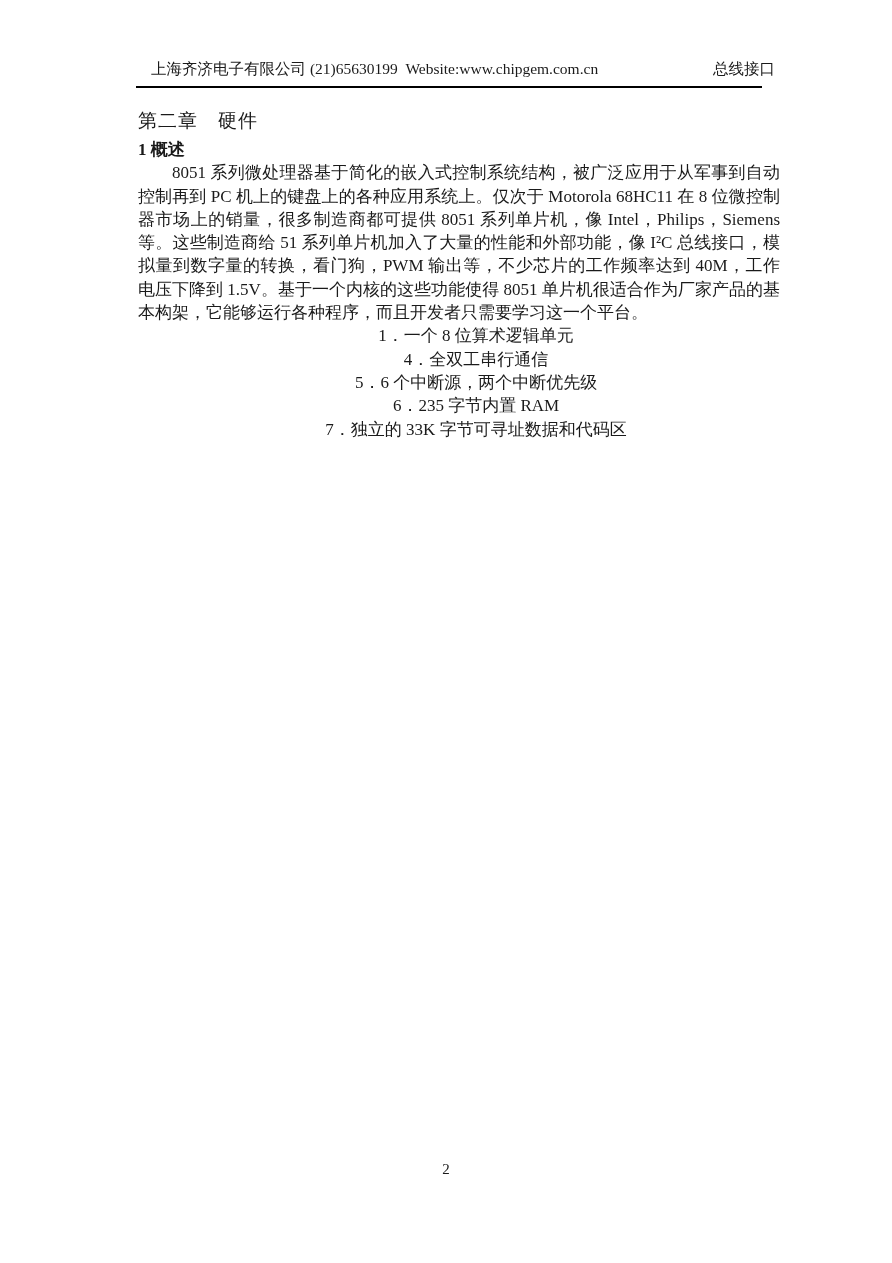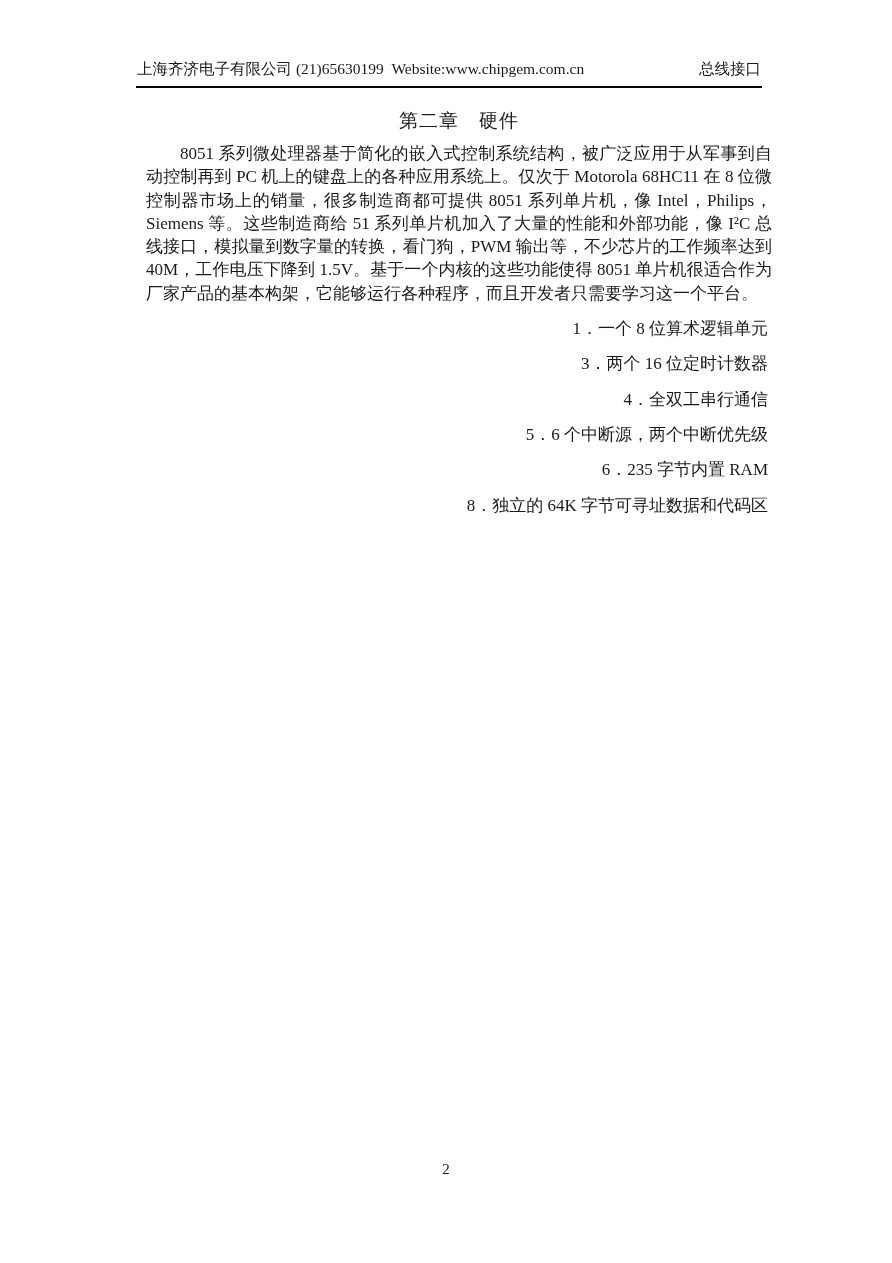--- a/index.html
+++ b/index.html
@@ -12,21 +12,21 @@
     width: 892px;
     height: 1263px;
     background: #ffffff;
     color: #1a1a1a;
     font-family: "Liberation Serif", "DejaVu Serif", serif;
     overflow: hidden;
   }
   .header {
     position: absolute;
     top: 58px;
-    left: 137px;
+    left: 151px;
     width: 624px;
     display: flex;
     justify-content: space-between;
     align-items: flex-start;
     font-size: 15.5px;
     line-height: 22px;
     white-space: pre-wrap;
   }
   .header-rule {
     position: absolute;
@@ -39,44 +39,44 @@
   .content {
     position: absolute;
     top: 104px;
     left: 138px;
     width: 642px;
   }
   .chapter-title {
     margin: 4px 0 4px 0;
     font-size: 19px;
     font-weight: normal;
-    text-align: center;
+    text-align: left;
     line-height: 26px;
     letter-spacing: 1px;
   }
   .section-heading {
     margin: 0;
     font-size: 17px;
     font-weight: bold;
     line-height: 23.3px;
   }
   .body-para {
-    margin: 8px;
+    margin: 0;
     font-size: 17px;
     line-height: 23.3px;
     text-indent: 2em;
     text-align: justify;
     text-justify: inter-ideograph;
   }
   .list-item {
-    margin: 12px;
+    margin: 0;
     font-size: 17px;
     line-height: 23.3px;
     text-indent: 2em;
-    text-align: right;
+    text-align: center;
   }
   .footer {
     position: absolute;
     top: 1158px;
     left: 0;
     width: 892px;
     text-align: center;
     font-size: 15px;
     line-height: 23px;
   }
@@ -89,30 +89,30 @@
   <div class="header">
     <span>上海齐济电子有限公司 (21)65630199  Website:www.chipgem.com.cn</span>
     <span>总线接口</span>
   </div>
 
   <div class="header-rule"></div>
 
   <div class="content">
     <h1 class="chapter-title">第二章　硬件</h1>
 
+    <h2 class="section-heading">1 概述</h2>
 
     <p class="body-para">8051 系列微处理器基于简化的嵌入式控制系统结构，被广泛应用于从军事到自动控制再到 PC 机上的键盘上的各种应用系统上。仅次于 Motorola 68HC11 在 8 位微控制器市场上的销量，很多制造商都可提供 8051 系列单片机，像 Intel，Philips，Siemens 等。这些制造商给 51 系列单片机加入了大量的性能和外部功能，像 I²C 总线接口，模拟量到数字量的转换，看门狗，PWM 输出等，不少芯片的工作频率达到 40M，工作电压下降到 1.5V。基于一个内核的这些功能使得 8051 单片机很适合作为厂家产品的基本构架，它能够运行各种程序，而且开发者只需要学习这一个平台。</p>
 
 
     <p class="list-item">1．一个 8 位算术逻辑单元</p>
-    <p class="list-item">3．两个 16 位定时计数器</p>
     <p class="list-item">4．全双工串行通信</p>
     <p class="list-item">5．6 个中断源，两个中断优先级</p>
     <p class="list-item">6．235 字节内置 RAM</p>
-    <p class="list-item">8．独立的 64K 字节可寻址数据和代码区</p>
+    <p class="list-item">7．独立的 33K 字节可寻址数据和代码区</p>
 
   </div>
 
   <div class="footer">
     <span>2</span>
   </div>
 
 </div>
 
 </body></html>

